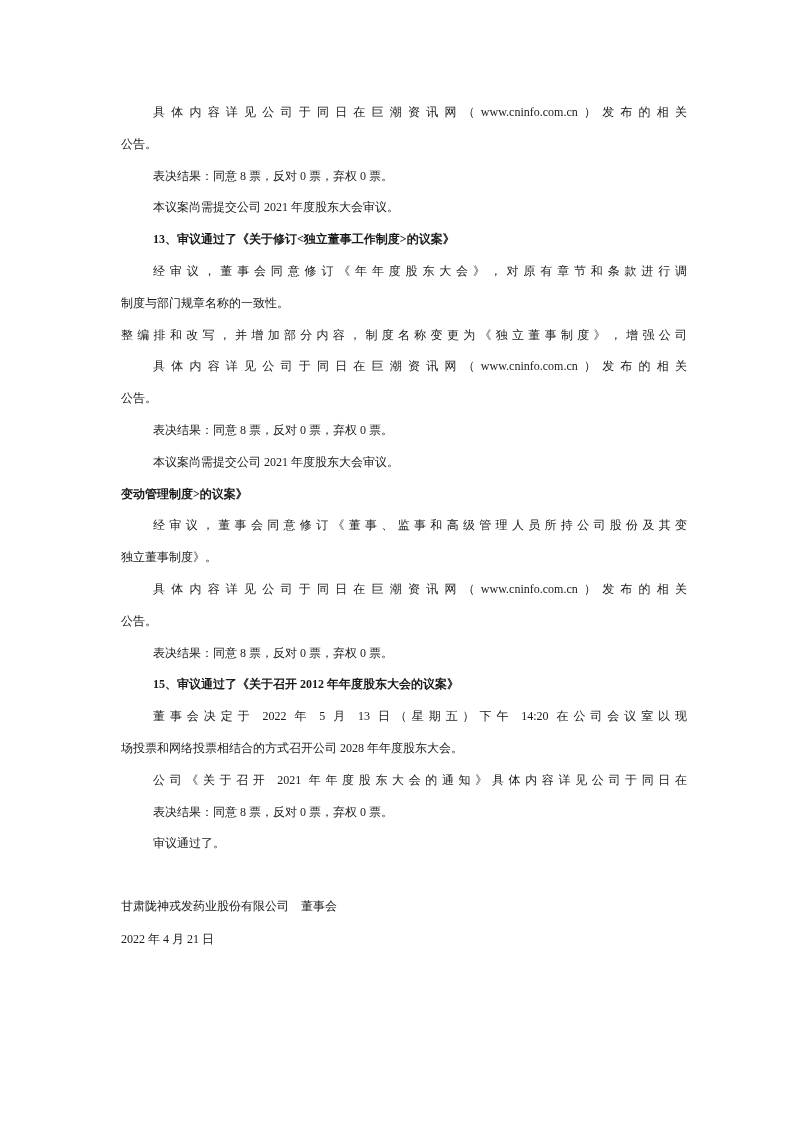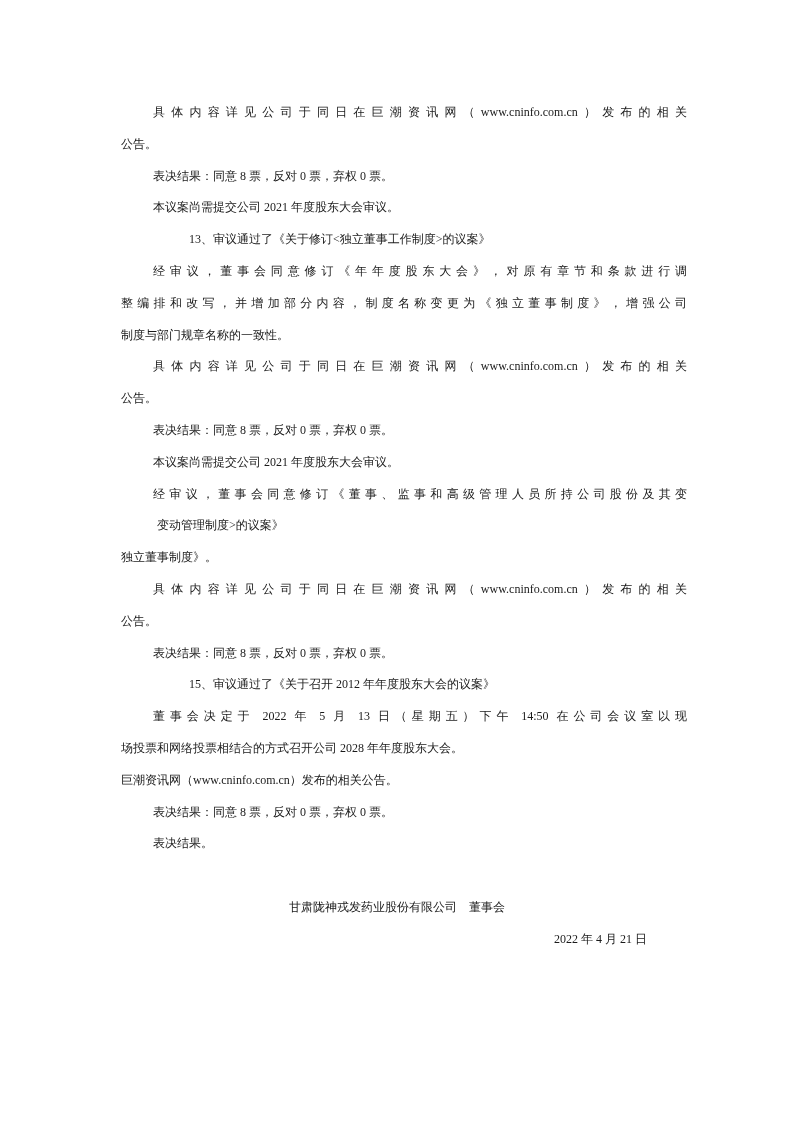--- a/index.html
+++ b/index.html
@@ -22,48 +22,48 @@
   .line {
     height: 31.8px;
     white-space: nowrap;
   }
   .in { text-indent: 32px; }
   .jf {
     white-space: normal;
     text-align: justify;
     text-align-last: justify;
   }
-  .b { font-weight: normal; margin-left: 36px; }
-  .sig-company { text-align: center; padding-right: 14px; }
-  .sig-date { text-align: right; padding-right: 40px; }
+  .b { font-weight: bold; }
+  .sig-company { text-align: left; padding-right: 14px; font-family: Liberation Mono, monospace; }
+  .sig-date { text-align: left; padding-right: 40px; }
 </style>
 </head>
 <body>
 
 <div class="page">
   <div class="line in jf">具体内容详见公司于同日在巨潮资讯网（www.cninfo.com.cn）发布的相关</div>
   <div class="line">公告。</div>
   <div class="line in">表决结果：同意 8 票，反对 0 票，弃权 0 票。</div>
   <div class="line in">本议案尚需提交公司 2021 年度股东大会审议。</div>
   <div class="line in b">13、审议通过了《关于修订&lt;独立董事工作制度&gt;的议案》</div>
   <div class="line in jf">经审议，董事会同意修订《年年度股东大会》，对原有章节和条款进行调</div>
+  <div class="line">制度与部门规章名称的一致性。</div>
   <div class="line jf">整编排和改写，并增加部分内容，制度名称变更为《独立董事制度》，增强公司</div>
-  <div class="line">制度与部门规章名称的一致性。</div>
   <div class="line in jf">具体内容详见公司于同日在巨潮资讯网（www.cninfo.com.cn）发布的相关</div>
   <div class="line">公告。</div>
   <div class="line in">表决结果：同意 8 票，反对 0 票，弃权 0 票。</div>
   <div class="line in">本议案尚需提交公司 2021 年度股东大会审议。</div>
+  <div class="line b">变动管理制度&gt;的议案》</div>
   <div class="line in jf">经审议，董事会同意修订《董事、监事和高级管理人员所持公司股份及其变</div>
-  <div class="line b">变动管理制度&gt;的议案》</div>
   <div class="line">独立董事制度》。</div>
   <div class="line in jf">具体内容详见公司于同日在巨潮资讯网（www.cninfo.com.cn）发布的相关</div>
   <div class="line">公告。</div>
   <div class="line in">表决结果：同意 8 票，反对 0 票，弃权 0 票。</div>
   <div class="line in b">15、审议通过了《关于召开 2012 年年度股东大会的议案》</div>
-  <div class="line in jf">董事会决定于 2022 年 5 月 13 日（星期五）下午 14:50 在公司会议室以现</div>
+  <div class="line in jf">董事会决定于 2022 年 5 月 13 日（星期五）下午 14:20 在公司会议室以现</div>
   <div class="line">场投票和网络投票相结合的方式召开公司 2028 年年度股东大会。</div>
-  <div class="line">巨潮资讯网（www.cninfo.com.cn）发布的相关公告。</div>
+  <div class="line in jf">公司《关于召开 2021 年年度股东大会的通知》具体内容详见公司于同日在</div>
   <div class="line in">表决结果：同意 8 票，反对 0 票，弃权 0 票。</div>
-  <div class="line in">表决结果。</div>
+  <div class="line in">审议通过了。</div>
   <div class="line"></div>
   <div class="line sig-company">甘肃陇神戎发药业股份有限公司　董事会</div>
   <div class="line sig-date">2022 年 4 月 21 日</div>
 </div>
 
 </body></html>

